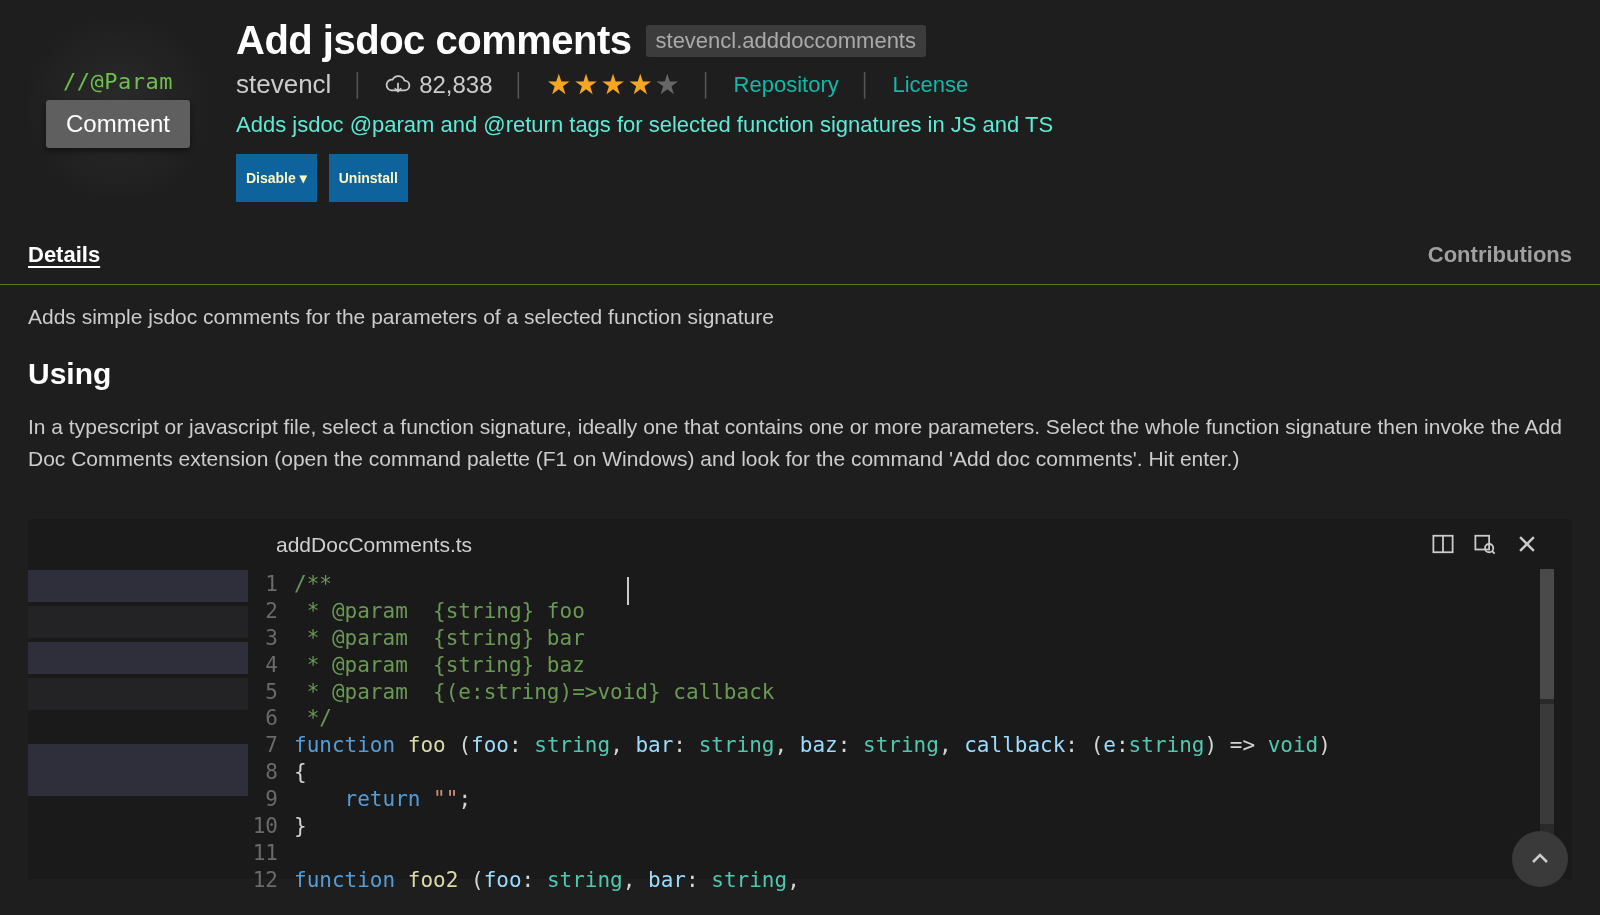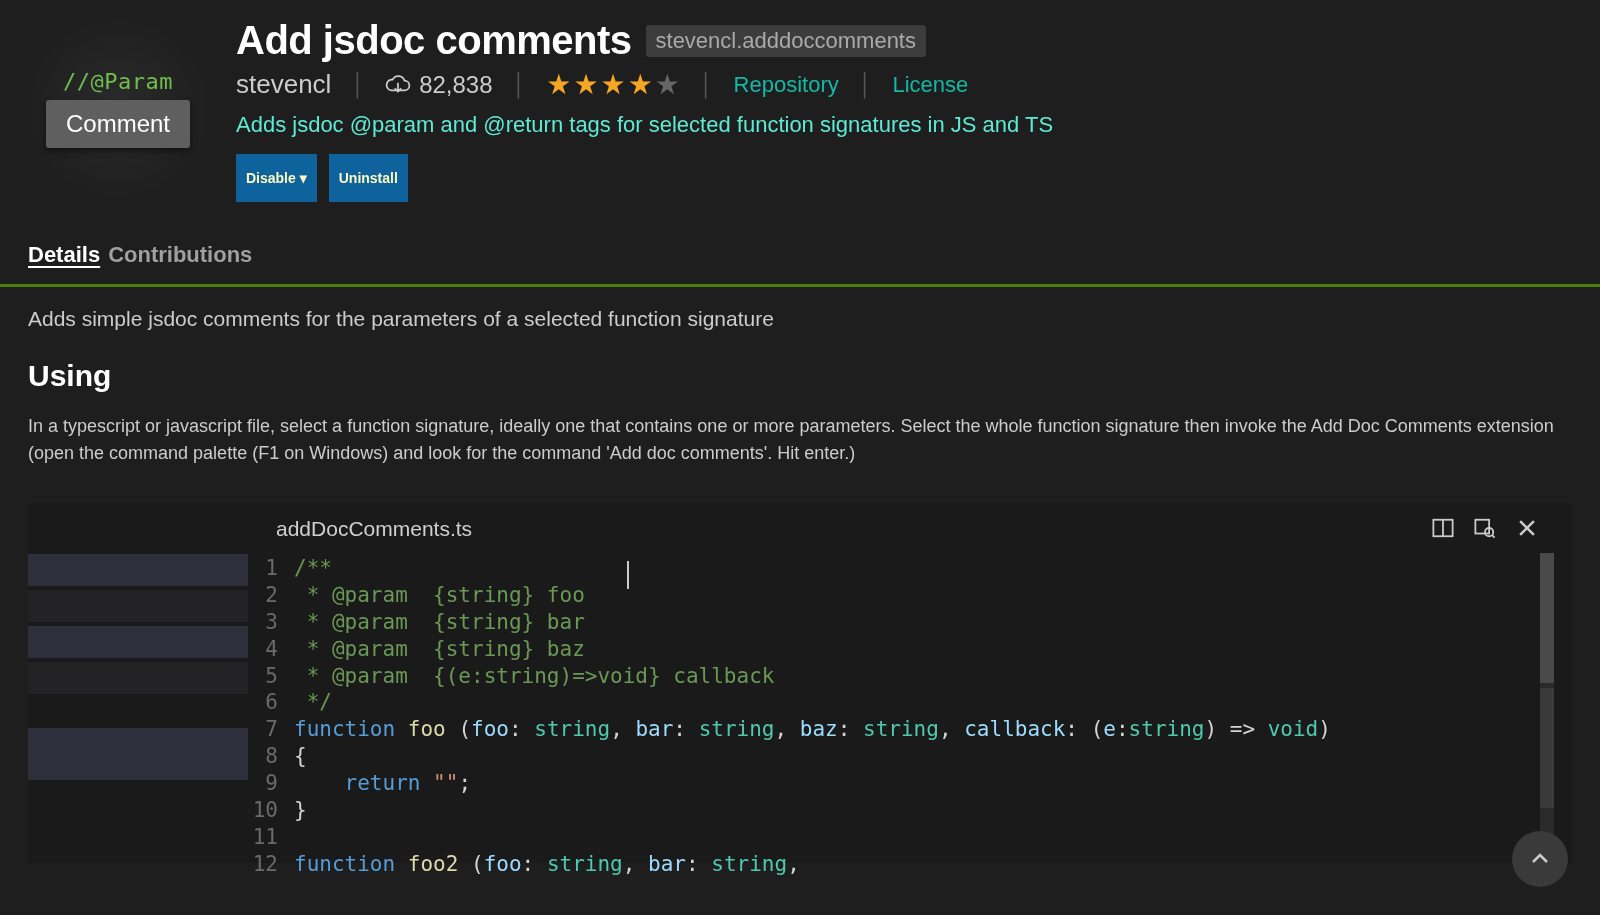--- a/index.html
+++ b/index.html
@@ -43,28 +43,29 @@
     .star.empty { color: #666; }
     .link { color: #14b8a6; font-size: 22px; cursor: pointer; }
     .description { color: #5eead4; font-size: 22px; margin-bottom: 16px; }
     .action-row { display: flex; gap: 12px; }
     .btn-disable, .btn-uninstall {
       background: #0e639c; color: #fef9c3; font-size: 14px; font-weight: 600;
       padding: 16px 10px; cursor: pointer; border: none;
     }
     .tabs {
       display: flex; gap: 8px; padding: 30px 28px 8px 28px;
-      border-bottom: 3px solid #4d7c0f;
+      border-bottom: 1px solid #4d7c0f;
+      justify-content: space-between;
     }
     .tab { font-size: 22px; color: #a0a0a0; font-weight: 600; cursor: pointer; padding-bottom: 8px; }
     .tab.active { color: #fff; text-decoration: underline; text-underline-offset: 4px; }
     .body-content { padding: 20px 28px; }
     .intro { font-size: 21px; margin-bottom: 28px; }
     .using-h { color: #fff; font-size: 30px; font-weight: 600; margin-bottom: 20px; }
-    .using-p { font-size: 18px; line-height: 1.5; margin-bottom: 36px; max-width: 1540px; }
+    .using-p { font-size: 21px; line-height: 1.5; margin-bottom: 45px; max-width: 1540px; }
     .code-shot {
       display: flex; background: #1a1a1a; border-radius: 2px;
       position: relative; height: 360px;
     }
     .minimap-side {
       width: 220px; flex-shrink: 0; background: #1a1a1a;
       display: flex; flex-direction: column; gap: 2px; padding-top: 50px;
     }
     .mm-row { height: 32px; background: #2f2f3b; margin: 1px 0; }
     .mm-row.dark { background: #232326; }

